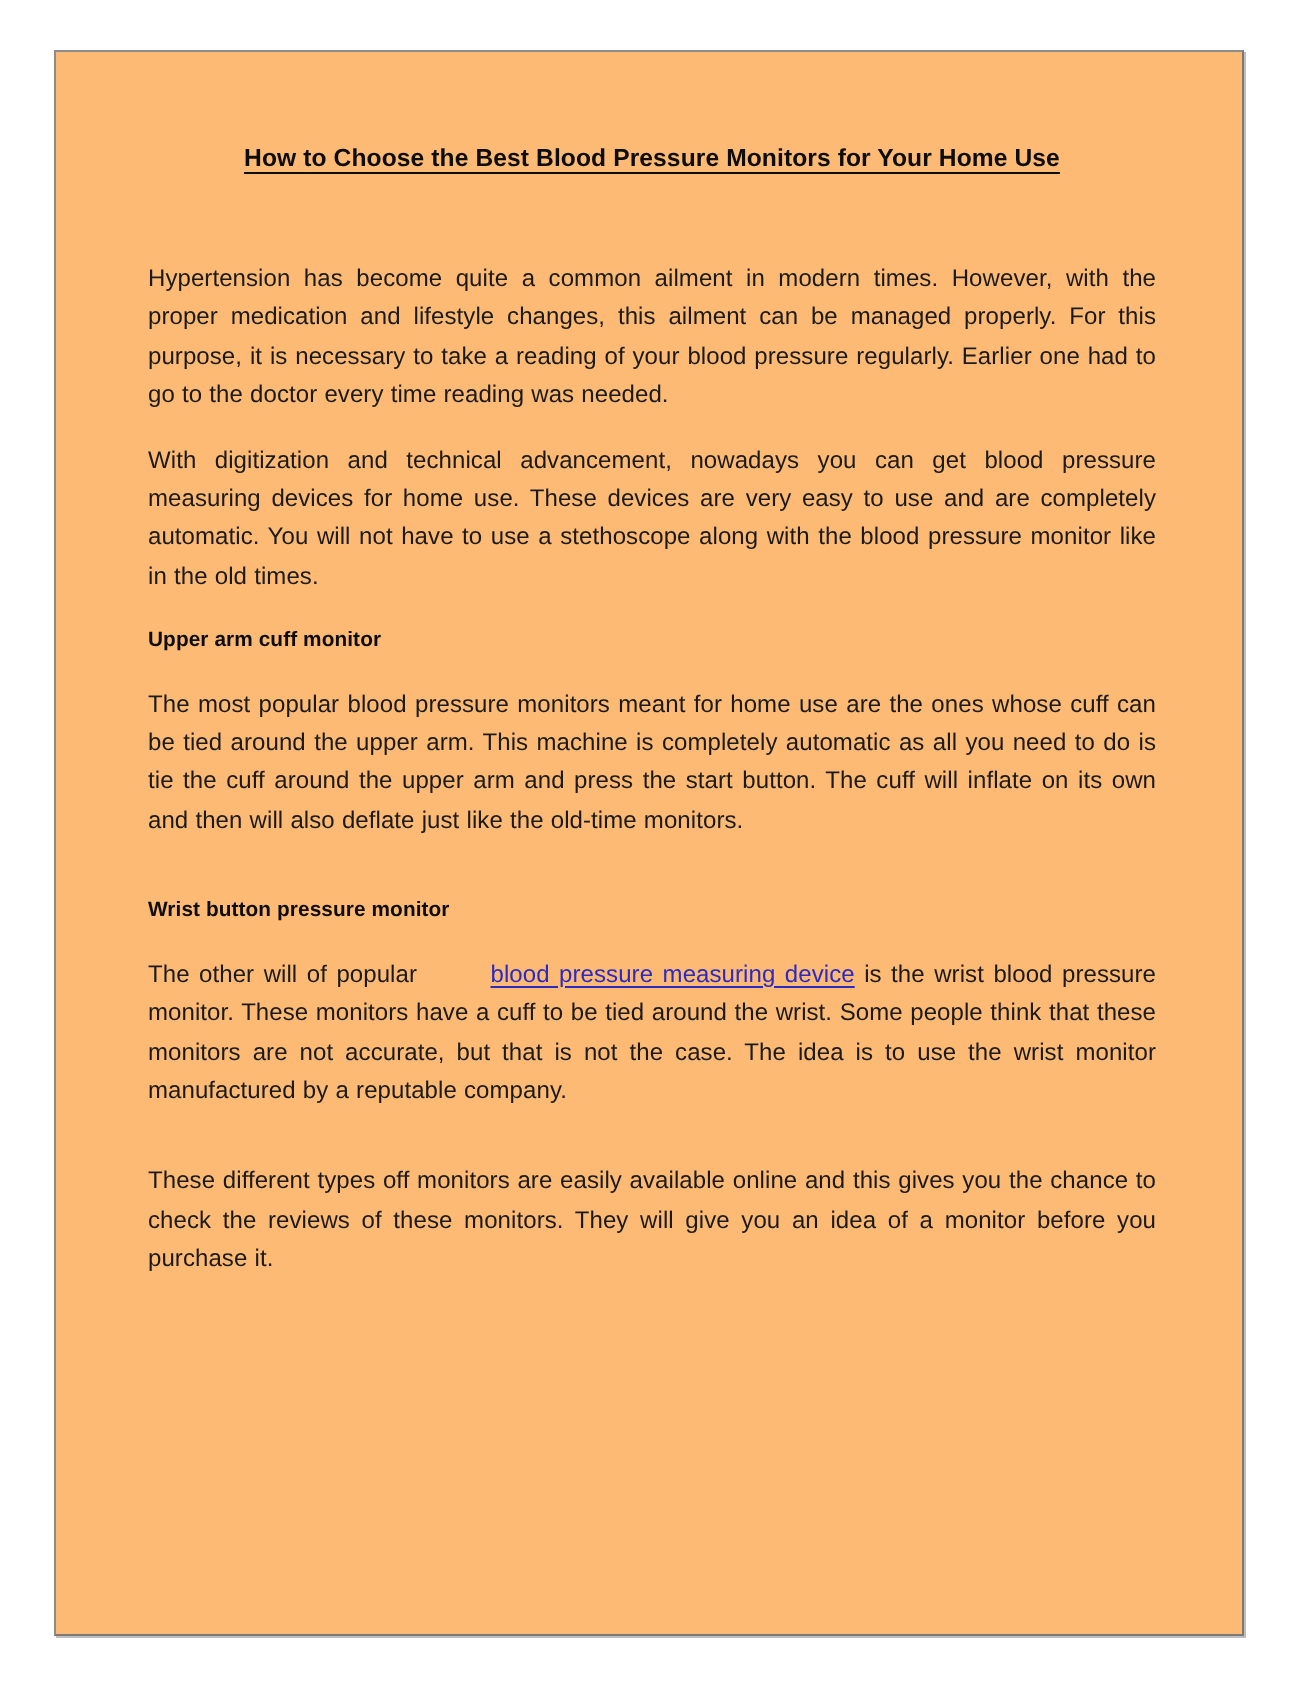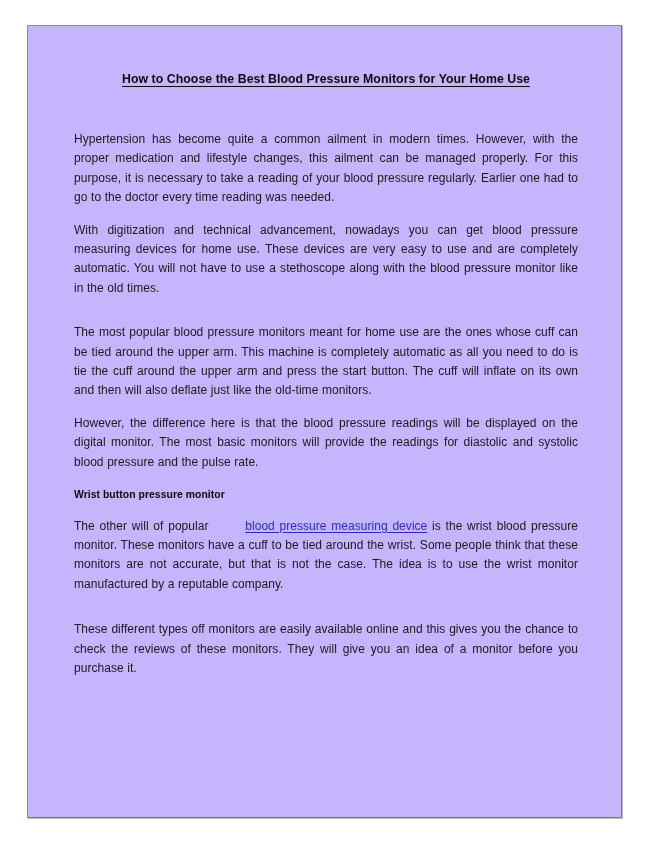--- a/index.html
+++ b/index.html
@@ -17,21 +17,21 @@
   }
 
   
   #page-sheet {
     position: absolute;
     left: 27px;
     top: 25px;
     width: 595px;
     height: 793px;
     box-sizing: border-box;
-    background: #c4b5fd;
+    background: #fdba74;
     border: 1px solid #8c8c8c;
     border-right-color: #7a7a7a;
     border-bottom-color: #7a7a7a;
     box-shadow: 1px 1px 0 0 #bdbdbd;
   }
 
   
   #doc-body {
     position: absolute;
     left: 46px;          
@@ -98,28 +98,28 @@
     <div class="gap-title"></div>
 
     <p class="para">Hypertension has become quite a common ailment in modern times. However, with the proper medication and lifestyle changes, this ailment can be managed properly. For this purpose, it is necessary to take a reading of your blood pressure regularly. Earlier one had to go to the doctor every time reading was needed.</p>
 
     <div class="gap-para"></div>
 
     <p class="para">With digitization and technical advancement, nowadays you can get blood pressure measuring devices for home use. These devices are very easy to use and are completely automatic. You will not have to use a stethoscope along with the blood pressure monitor like in the old times.</p>
 
     <div class="gap-subhead"></div>
 
+    <h2 class="subhead">Upper arm cuff monitor</h2>
 
     <div class="gap-afterhead"></div>
 
     <p class="para">The most popular blood pressure monitors meant for home use are the ones whose cuff can be tied around the upper arm. This machine is completely automatic as all you need to do is tie the cuff around the upper arm and press the start button. The cuff will inflate on its own and then will also deflate just like the old-time monitors.</p>
 
     <div class="gap-para"></div>
 
-    <p class="para">However, the difference here is that the blood pressure readings will be displayed on the digital monitor. The most basic monitors will provide the readings for diastolic and systolic blood pressure and the pulse rate.</p>
 
     <div class="gap-subhead"></div>
 
     <h2 class="subhead">Wrist button pressure monitor</h2>
 
     <div class="gap-afterhead"></div>
 
     <p class="para"><span>The other will of popular </span><span class="doc-link">blood pressure measuring device</span><span> is the wrist blood pressure monitor. These monitors have a cuff to be tied around the wrist. Some people think that these monitors are not accurate, but that is not the case. The idea is to use the wrist monitor manufactured by a reputable company.</span></p>
 
     <div class="gap-para"></div>

